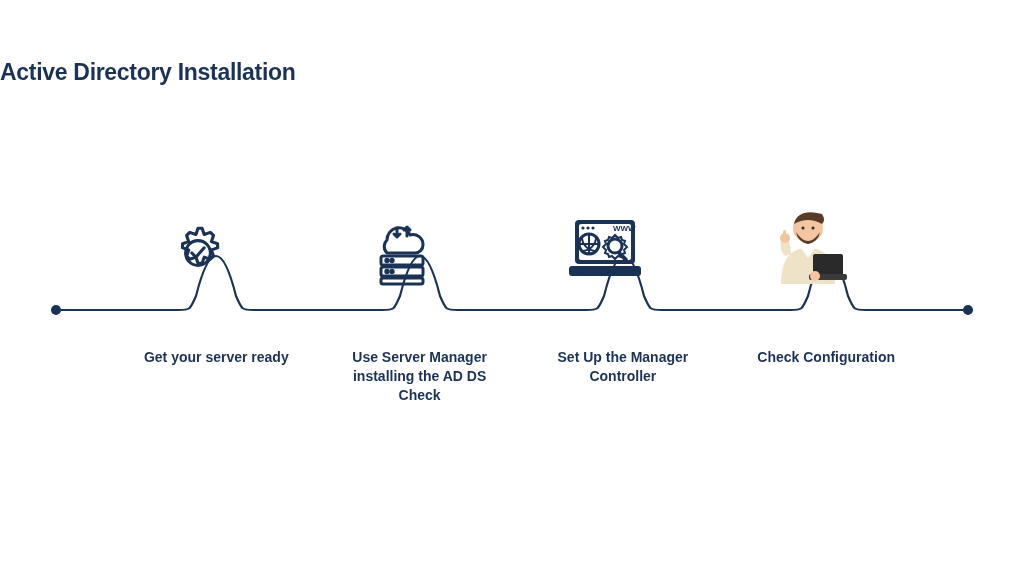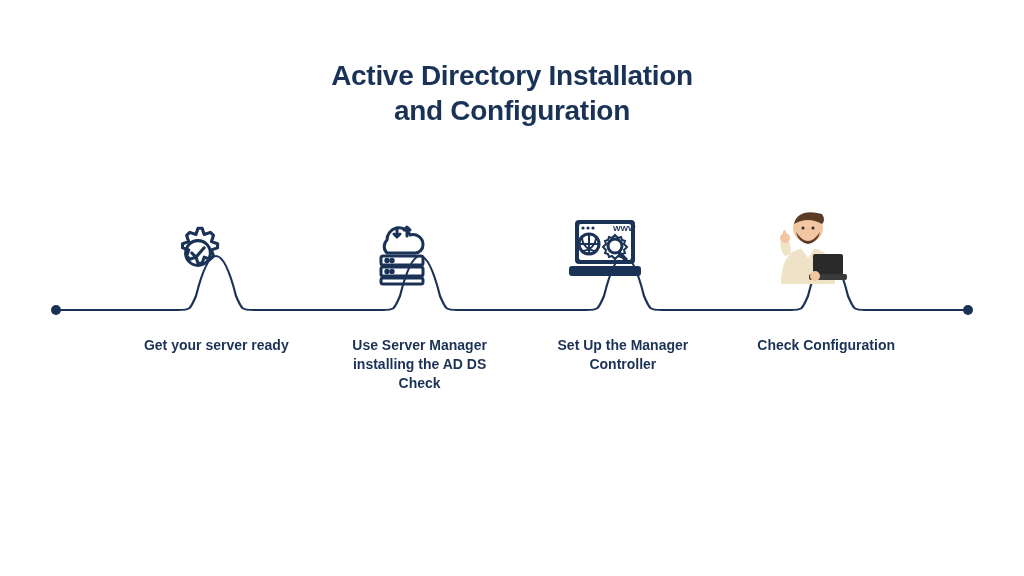--- a/index.html
+++ b/index.html
@@ -5,22 +5,21 @@
     * { margin: 0; padding: 0; box-sizing: border-box; }
     body {
       width: 1024px;
       height: 576px;
       background: #ffffff;
       font-family: 'Segoe UI', Arial, sans-serif;
       position: relative;
       overflow: hidden;
     }
     .title {
-      text-align: center;
-      font-size: 28px;
+      font-size: 23px;
       font-weight: 800;
       color: #1a3256;
       line-height: 1.25;
       padding-top: 58px;
       letter-spacing: -0.3px;
     }
     .timeline-wrap {
       position: absolute;
       left: 50px;
       right: 50px;
@@ -54,37 +53,37 @@
       top: 336px;
     }
     .caption {
       position: absolute;
       width: 170px;
       text-align: center;
       font-size: 14px;
       font-weight: 700;
       color: #1a3256;
       line-height: 1.35;
+      margin-top: 12px;
     }
     
     .slot1 { left: calc(0.18*924px - 45px); }
     .slot2 { left: calc(0.40*924px - 45px); }
     .slot3 { left: calc(0.62*924px - 45px); }
     .slot4 { left: calc(0.84*924px - 45px); }
     .cap1 { left: calc(0.18*924px - 85px); }
     .cap2 { left: calc(0.40*924px - 85px); }
     .cap3 { left: calc(0.62*924px - 85px); }
     .cap4 { left: calc(0.84*924px - 85px); }
   </style>
 </head>
 <body>
 
 <h1 class="title">
   <span>Active Directory Installation</span><br>
-  <span>and Configuration</span>
 </h1>
 
 <div class="timeline-wrap">
   <svg class="timeline-svg" viewBox="0 0 924 140">
 
     <circle cx="6" cy="110" r="5" fill="#1a3256"></circle>
     <circle cx="918" cy="110" r="5" fill="#1a3256"></circle>
 
     <path d="
       M 6 110

